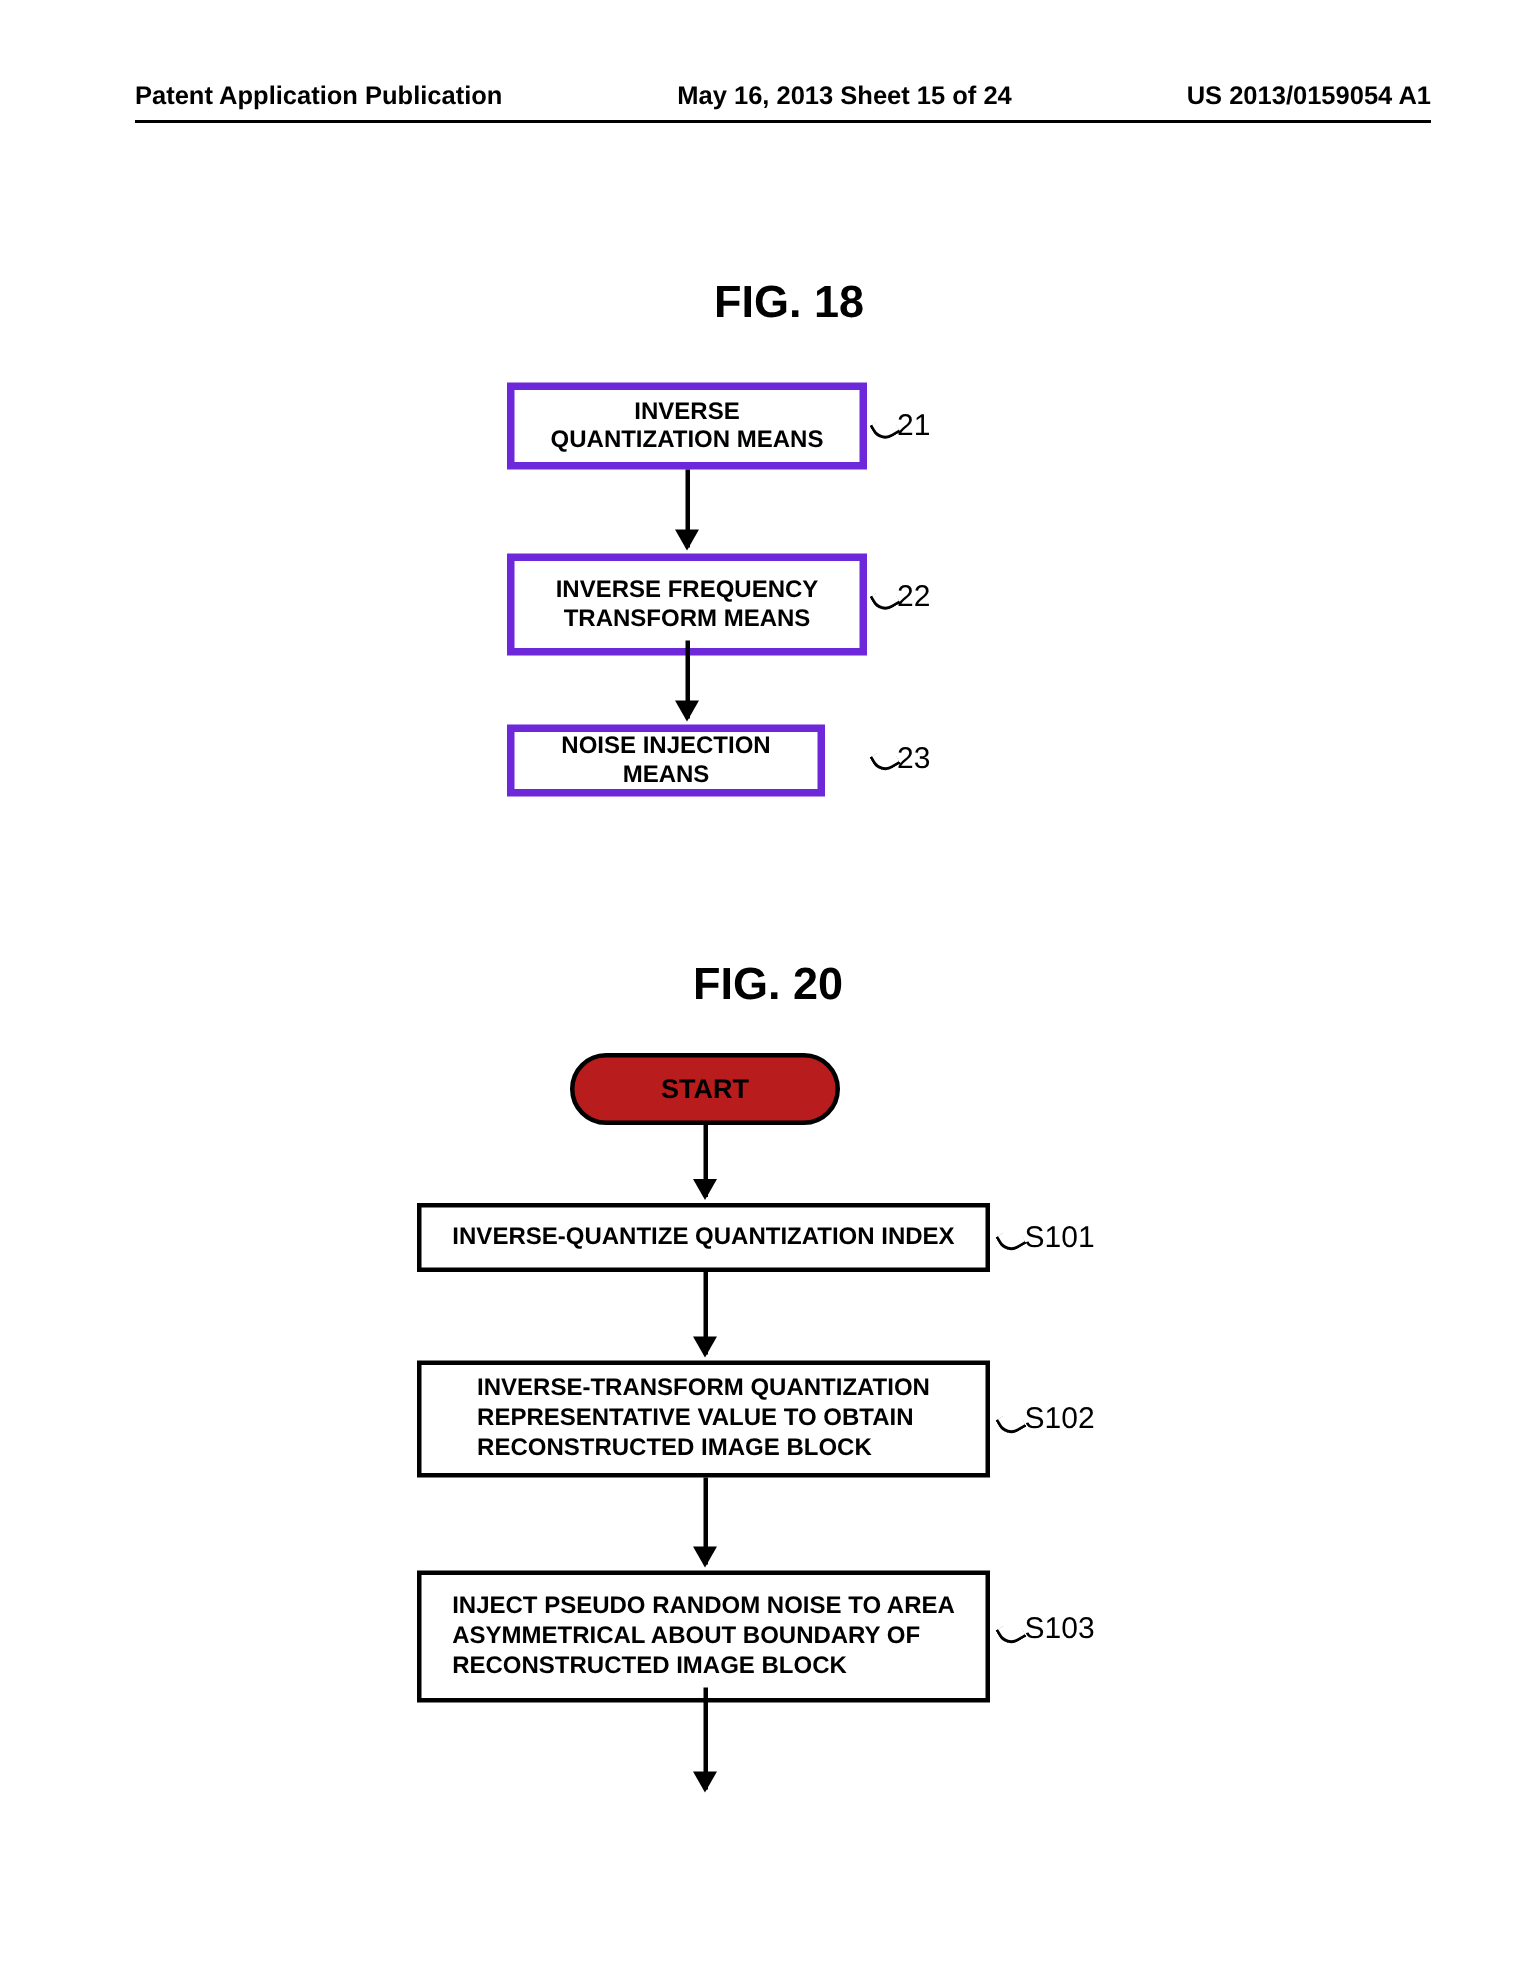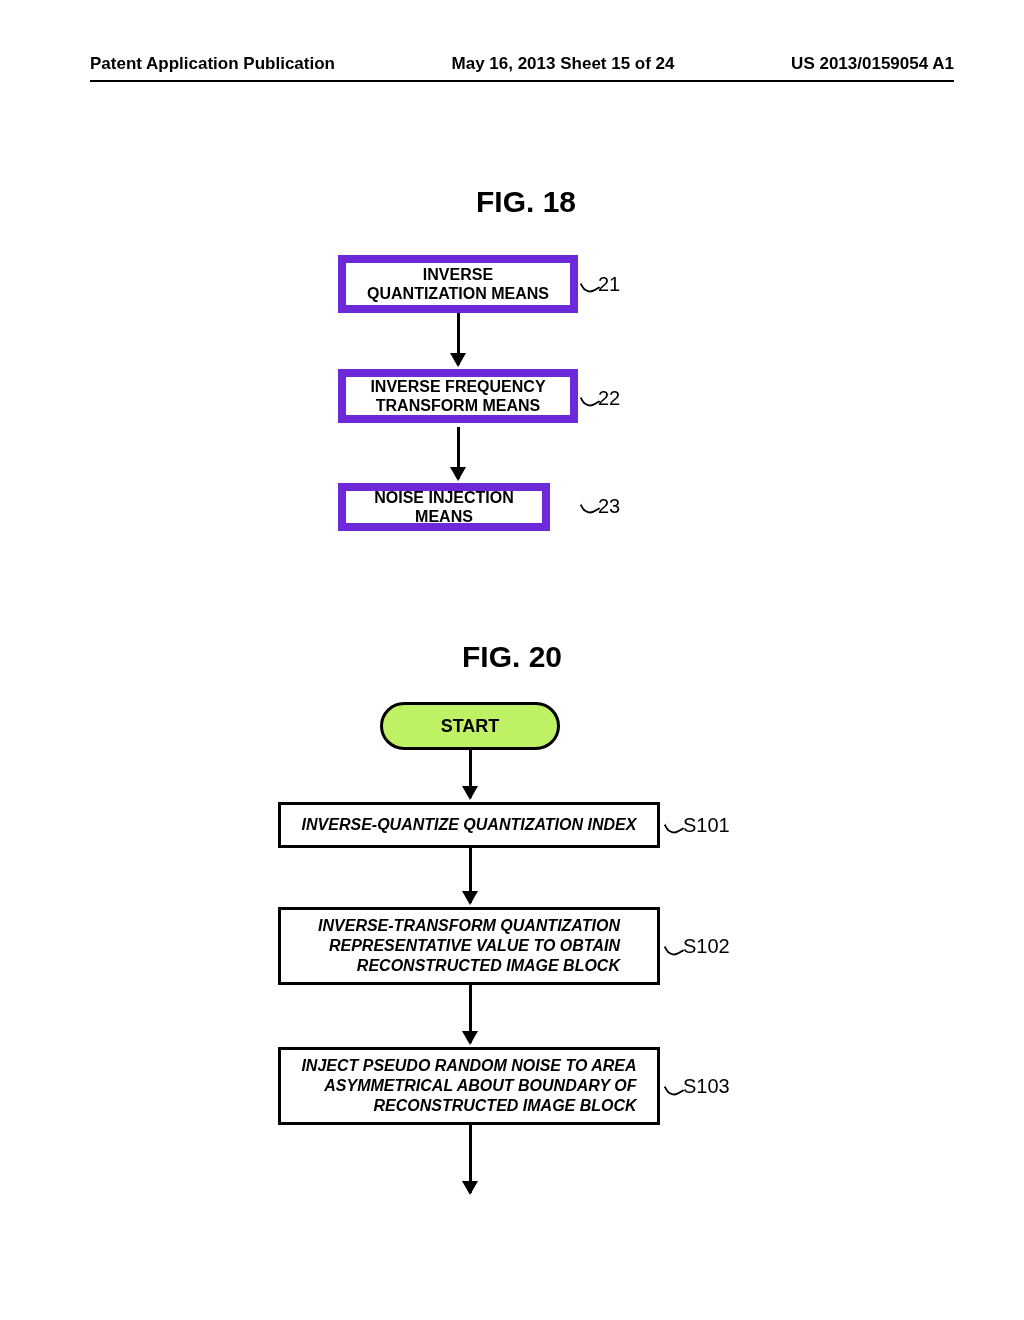--- a/index.html
+++ b/index.html
@@ -45,32 +45,32 @@
   
   .fig18 {
     position: absolute;
     top: 255px;
     left: 0;
     width: 100%;
     height: 340px;
   }
   .box18 {
     position: absolute;
-    border: 8px solid #6d28d9;
+    border: 5px solid #6d28d9;
     background: #fff;
     text-align: center;
     font-weight: bold;
     display: flex;
     align-items: center;
     justify-content: center;
     padding: 4px 10px;
     line-height: 1.2;
   }
   .box18a { left: 338px; width: 240px; top: 0;   height: 58px; font-size: 16px; }
-  .box18b { left: 338px; width: 240px; top: 114px; height: 54px; font-size: 16px; }
+  .box18b { left: 338px; width: 240px; top: 114px; height: 68px; font-size: 16px; }
   .box18c { left: 338px; width: 212px; top: 228px; height: 48px; font-size: 16px; }
   .label18 {
     position: absolute;
     font-size: 20px;
   }
   .label18a { left: 598px; top: 18px; }
   .label18b { left: 598px; top: 132px; }
   .label18c { left: 598px; top: 240px; }
   .tick18 {
     position: absolute;
@@ -90,49 +90,48 @@
     position: absolute;
     top: 702px;
     left: 0;
     width: 100%;
     height: 560px;
   }
   .terminator {
     position: absolute;
     border: 3px solid #000;
     border-radius: 28px;
-    background: #bef264;
+    background: #b91c1c;
     text-align: center;
     font-weight: bold;
     font-size: 18px;
     display: flex;
     align-items: center;
     justify-content: center;
     width: 180px;
     height: 48px;
   }
   .term-start { left: 380px; top: 0; }
   .term-end   { left: 380px; top: 495px; }
   .box19 {
     position: absolute;
     border: 3px solid #000;
     background: #fff;
-    text-align: right;
+    text-align: left;
     font-weight: bold;
     font-size: 16px;
     display: flex;
     align-items: center;
     justify-content: center;
     padding: 6px 10px;
     line-height: 1.25;
-    font-style: italic;
   }
   .box19a { left: 278px; width: 382px; top: 100px; height: 46px; }
   .box19b { left: 278px; width: 382px; top: 205px; height: 78px; }
-  .box19c { left: 278px; width: 382px; top: 345px; height: 78px; }
+  .box19c { left: 278px; width: 382px; top: 345px; height: 88px; }
   .label19 {
     position: absolute;
     font-size: 20px;
   }
   .label19a { left: 683px; top: 112px; }
   .label19b { left: 683px; top: 233px; }
   .label19c { left: 683px; top: 373px; }
   .tick19 {
     position: absolute;
     width: 16px;

